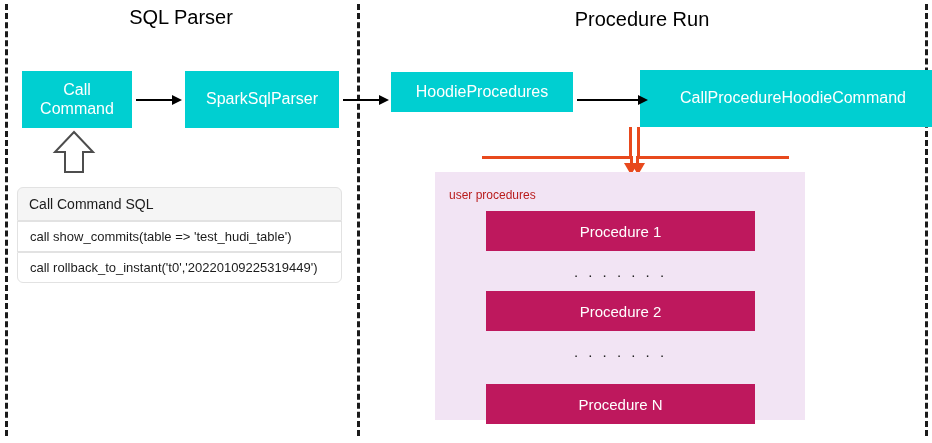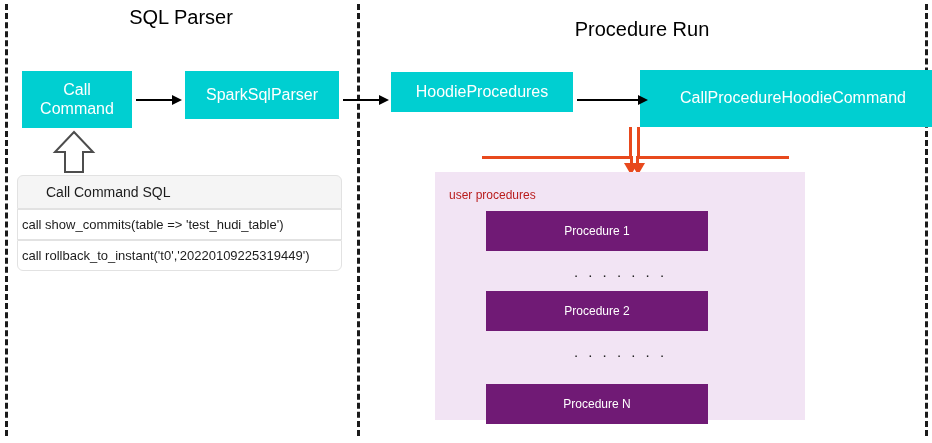--- a/index.html
+++ b/index.html
@@ -33,38 +33,38 @@
 
   
   .section-title {
     position: absolute;
     font-size: 20px;
     color: #000000;
     white-space: nowrap;
     text-align: center;
   }
   #title-sql  { left: 6px;   top: 6px;  width: 350px; }
-  #title-proc { left: 360px; top: 18px;  width: 564px; }
+  #title-proc { left: 360px; top: 8px;  width: 564px; }
 
   
   .teal-box {
     position: absolute;
     background: #00cfd1;
     color: #ffffff;
     font-size: 16px;
     display: flex;
     align-items: center;
     justify-content: center;
     text-align: center;
     line-height: 1.18;
     box-sizing: border-box;
     padding: 0 4px;
   }
   #box-call-command { left: 22px;  top: 71px;  width: 110px; height: 57px; }
-  #box-spark-parser { left: 185px; top: 71px;  width: 154px; height: 48px; }
+  #box-spark-parser { left: 185px; top: 71px;  width: 154px; height: 57px; }
   #box-hoodie-proc  { left: 391px; top: 72px;  width: 182px; height: 40px; }
   #box-call-cmd     { left: 640px; top: 70px;  width: 306px; height: 57px; }
 
   
   .arrow-h {
     position: absolute;
     height: 0;
     border-top: 2px solid #000000;
   }
   .arrow-head {
@@ -96,29 +96,30 @@
     left: 17px;
     top: 175px;
     width: 325px;
     font-size: 13px;
     color: #1c1c1c;
   }
   .sql-row {
     box-sizing: border-box;
     border: 1px solid #e2e2e2;
     background: #ffffff;
-    padding: 7px 4px;
+    padding: 7px 12px;
     white-space: nowrap;
     overflow: hidden;
   }
   .sql-row.header {
     background: #f5f5f5;
     font-size: 14px;
     border-radius: 6px 6px 0 0;
-    padding: 8px 28px;
+    padding: 8px 11px;
+    margin-top: 12px;
   }
   .sql-row.last {
     border-radius: 0 0 6px 6px;
   }
 
   
   .ortho {
     position: absolute;
     box-sizing: border-box;
     border-color: #e8491d;
@@ -181,25 +182,25 @@
     position: absolute;
     left: 14px;
     top: 16px;
     font-size: 12px;
     color: #b91c1c;
     white-space: nowrap;
   }
   .proc-box {
     position: absolute;
     left: 51px;
-    width: 222px;
+    width: 269px;
     height: 40px;
-    background: #701a75;
+    background: #be185d;
     color: #ffffff;
-    font-size: 12px;
+    font-size: 15px;
     display: flex;
     align-items: center;
     justify-content: center;
   }
   #proc-1 { top: 39px; }
   #proc-2 { top: 119px; }
   #proc-3 { top: 212px; }
 
   .proc-dots {
     position: absolute;

